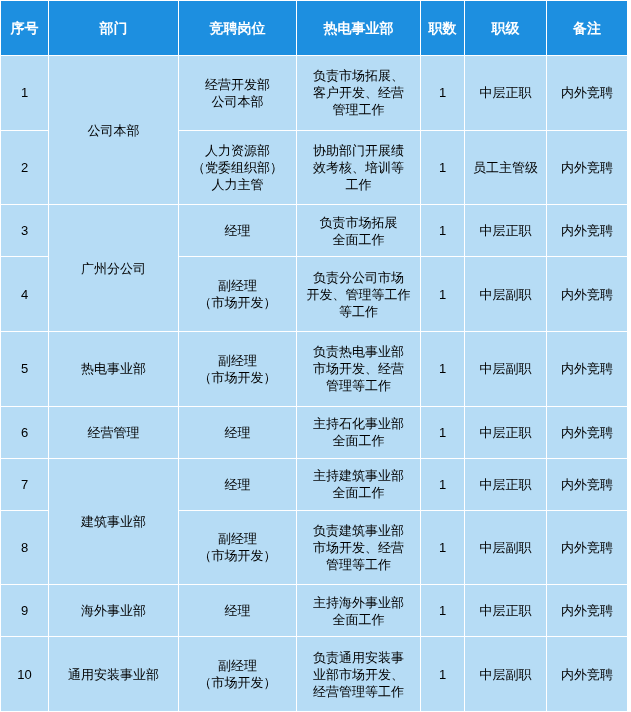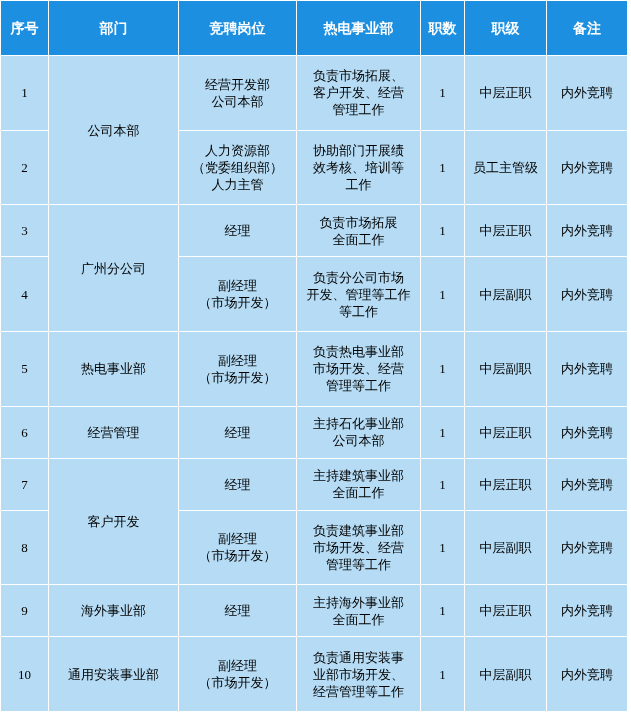--- a/index.html
+++ b/index.html
@@ -10,21 +10,20 @@
   body {
     width: 631px;
     height: 712px;
     font-family: "Liberation Sans", "DejaVu Sans", sans-serif;
   }
   #recruit-table {
     border-collapse: collapse;
     table-layout: fixed;
     width: 499px;
     height: 712px;
-    font-family: Liberation Serif, serif;
   }
   #recruit-table th,
   #recruit-table td {
     border: 1px solid #ffffff;
     text-align: center;
     vertical-align: middle;
     font-size: 13px;
     line-height: 17px;
     color: #000000;
     padding: 2px 3px;
@@ -202,38 +201,38 @@
           <span class="cell-text">6</span>
         </td>
         <td>
           <span class="cell-text">经营管理</span>
         </td>
         <td>
           <span class="cell-text">经理</span>
         </td>
         <td>
           <span class="cell-text">主持石化事业部
-公司本部</span>
+全面工作</span>
         </td>
         <td>
           <span class="cell-text">1</span>
         </td>
         <td>
           <span class="cell-text">中层正职</span>
         </td>
         <td>
           <span class="cell-text">内外竞聘</span>
         </td>
       </tr>
       <tr>
         <td>
           <span class="cell-text">7</span>
         </td>
         <td rowspan="2">
-          <span class="cell-text">客户开发</span>
+          <span class="cell-text">建筑事业部</span>
         </td>
         <td>
           <span class="cell-text">经理</span>
         </td>
         <td>
           <span class="cell-text">主持建筑事业部
 全面工作</span>
         </td>
         <td>
           <span class="cell-text">1</span>

